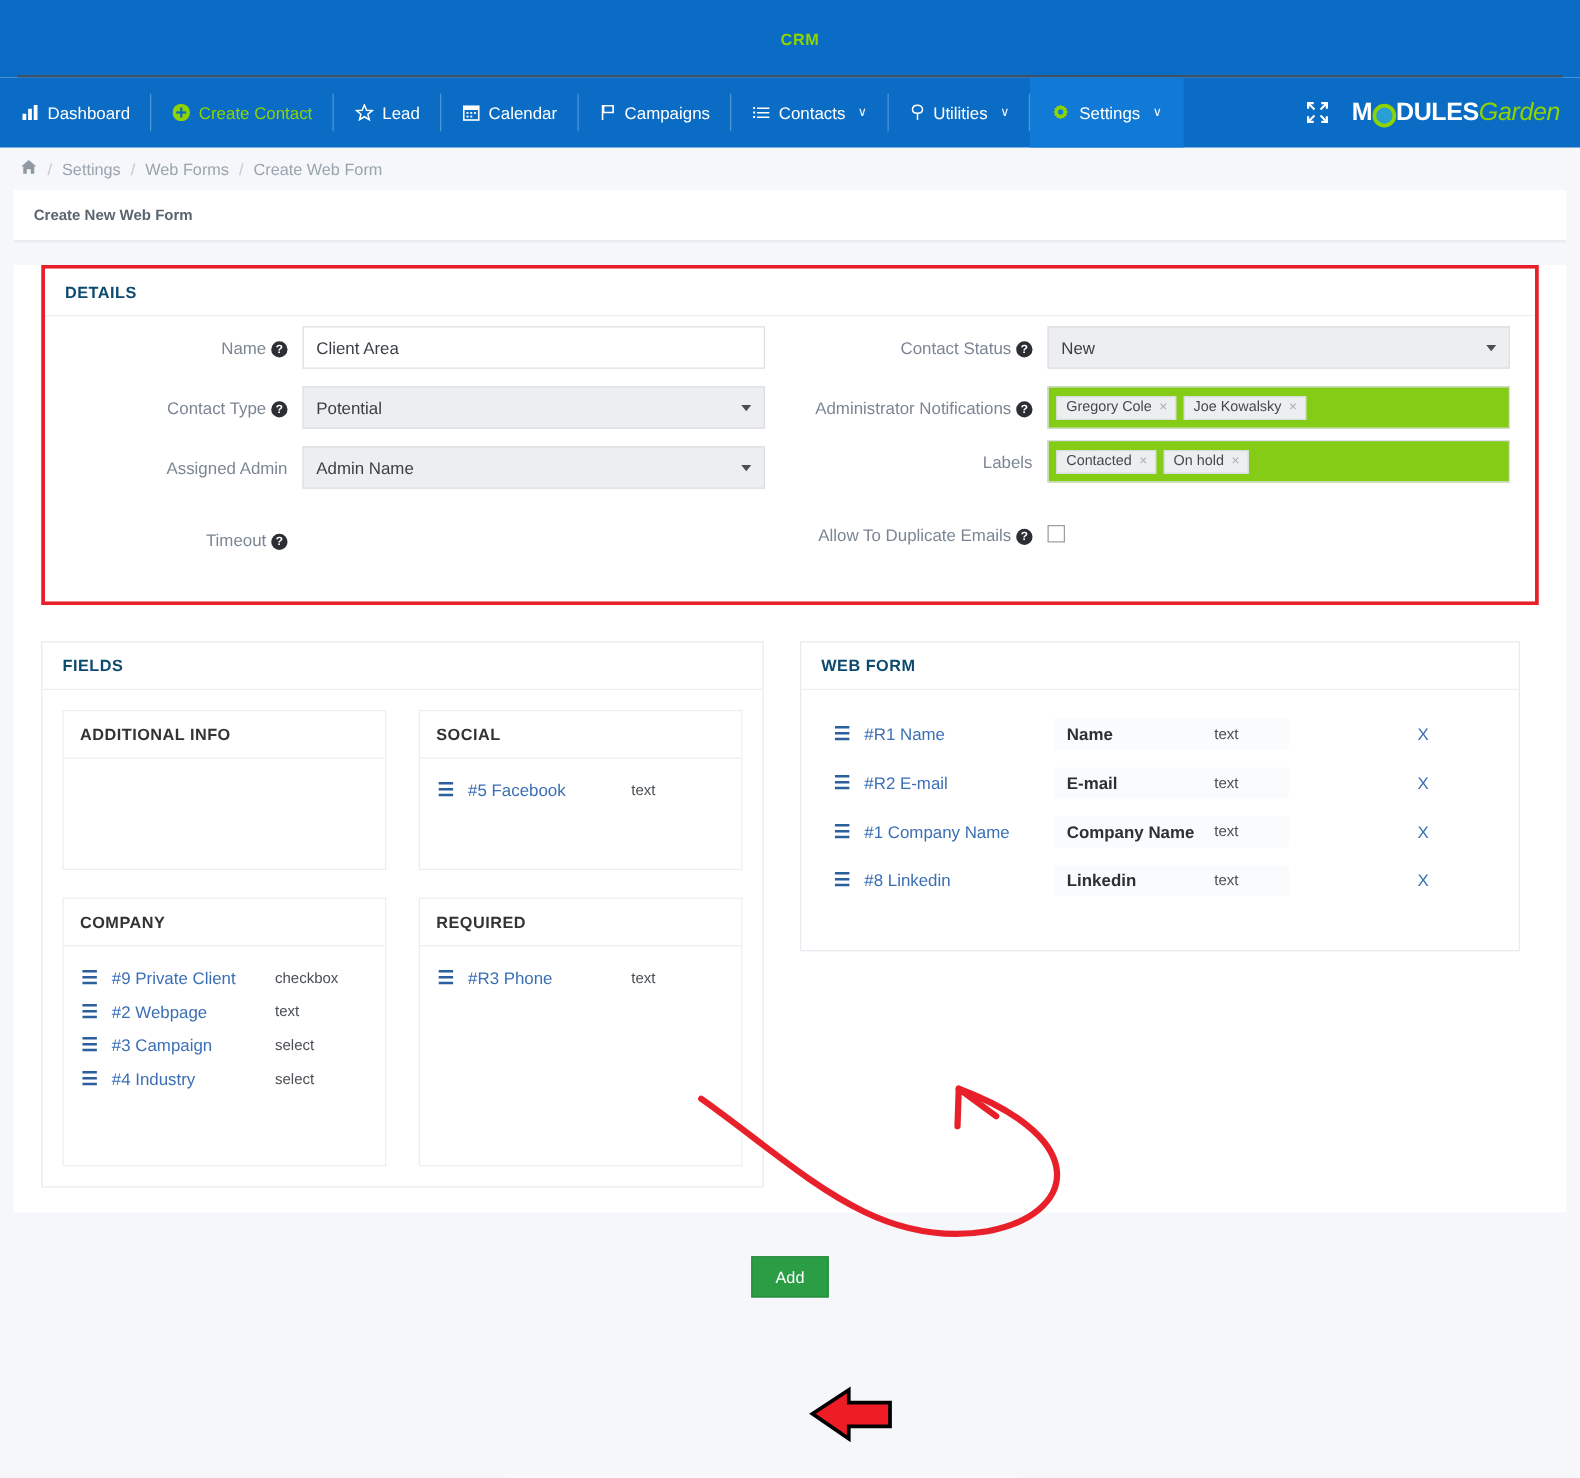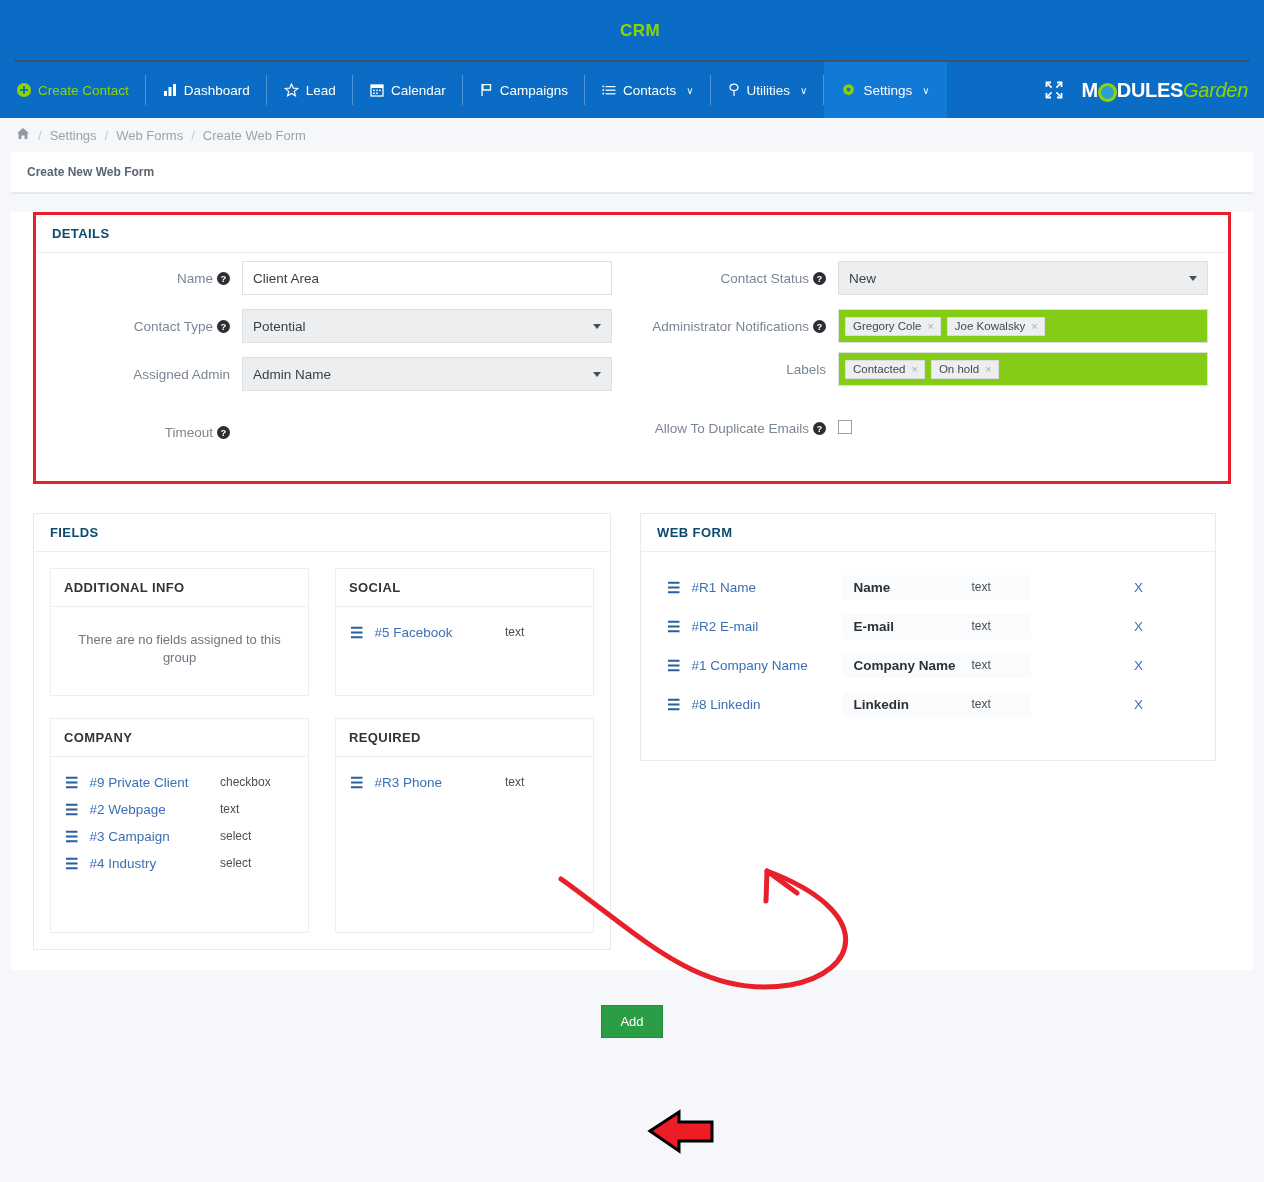--- a/index.html
+++ b/index.html
@@ -19,21 +19,21 @@
   .brandbar {
     height: 62px;
     background: #0a6cc4;
     position: relative;
     display: flex;
     align-items: center;
     justify-content: center;
   }
   .brandbar .title {
     color: #8fd400;
-    font-size: 17px;
+    font-size: 13px;
     font-weight: bold;
     letter-spacing: .5px;
     margin-left: 16px;
   }
   .brandbar:after {
     content: "";
     position: absolute;
     left: 14px; right: 14px; bottom: 0;
     height: 2px;
     background: #3f5164;
@@ -381,37 +381,37 @@
 
 <div class="brandbar">
   <span class="title">CRM</span>
 </div>
 
 <div class="navbar">
 
   <div class="navitem sep">
     <span class="ico">
       <svg width="14" height="14" viewBox="0 0 14 14">
+          <rect x="1" y="8" width="3" height="5" fill="#fff"></rect>
+          <rect x="5.5" y="4" width="3" height="9" fill="#fff"></rect>
+          <rect x="10" y="1" width="3" height="12" fill="#fff"></rect>
+        </svg>
+    </span>
+    <span class="lbl">Dashboard</span>
+  </div>
+
+  <div class="navitem sep">
+    <span class="ico">
+      <svg width="14" height="14" viewBox="0 0 14 14">
           <circle cx="7" cy="7" r="7" fill="#8fd400"></circle>
           <rect x="6.1" y="3" width="1.8" height="8" fill="#0a6cc4"></rect>
           <rect x="3" y="6.1" width="8" height="1.8" fill="#0a6cc4"></rect>
         </svg>
     </span>
     <span class="lbl green">Create Contact</span>
-  </div>
-
-  <div class="navitem sep">
-    <span class="ico">
-      <svg width="14" height="14" viewBox="0 0 14 14">
-          <rect x="1" y="8" width="3" height="5" fill="#fff"></rect>
-          <rect x="5.5" y="4" width="3" height="9" fill="#fff"></rect>
-          <rect x="10" y="1" width="3" height="12" fill="#fff"></rect>
-        </svg>
-    </span>
-    <span class="lbl">Dashboard</span>
   </div>
 
   <div class="navitem sep">
     <span class="ico">
       <svg width="15" height="14" viewBox="0 0 15 14">
           <path d="M7.5 1 L9.3 5.2 L13.8 5.5 L10.3 8.4 L11.4 12.8 L7.5 10.4 L3.6 12.8 L4.7 8.4 L1.2 5.5 L5.7 5.2 Z" fill="none" stroke="#fff" stroke-width="1.2"></path>
         </svg>
     </span>
     <span class="lbl">Lead</span>
   </div>
@@ -635,23 +635,20 @@
     </div>
 
     <div class="lower">
 
       <div class="card fields-card">
         <div class="card-head red">FIELDS</div>
         <div class="groups-grid">
 
           <div class="group">
             <div class="group-head olive">ADDITIONAL INFO</div>
-            <div class="group-body">
-              <div class="empty-msg">There are no fields assigned to this group</div>
-            </div>
           </div>
 
           <div class="group">
             <div class="group-head blue">SOCIAL</div>
             <div class="group-body">
               <div class="fieldrow">
                 <span class="grip">☰</span>
                 <span class="fname">#5 Facebook</span>
                 <span class="ftype">text</span>
               </div>

